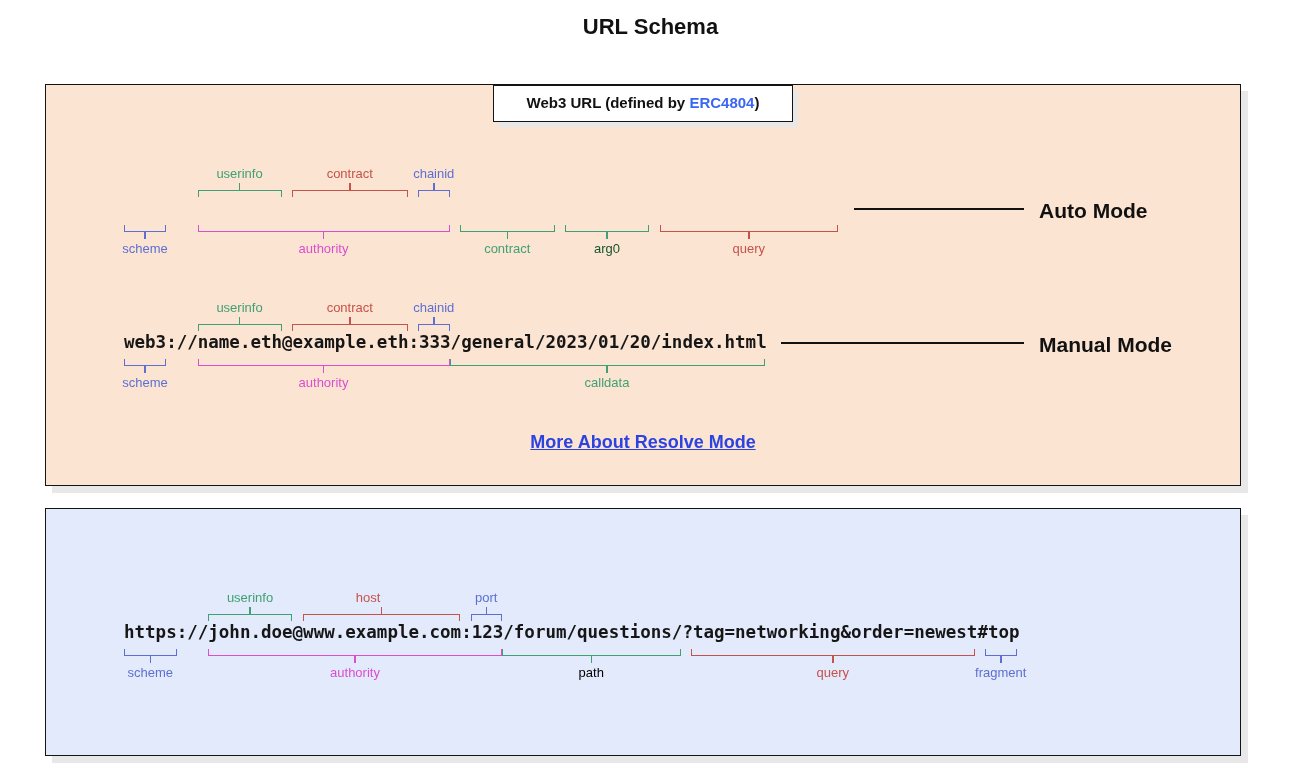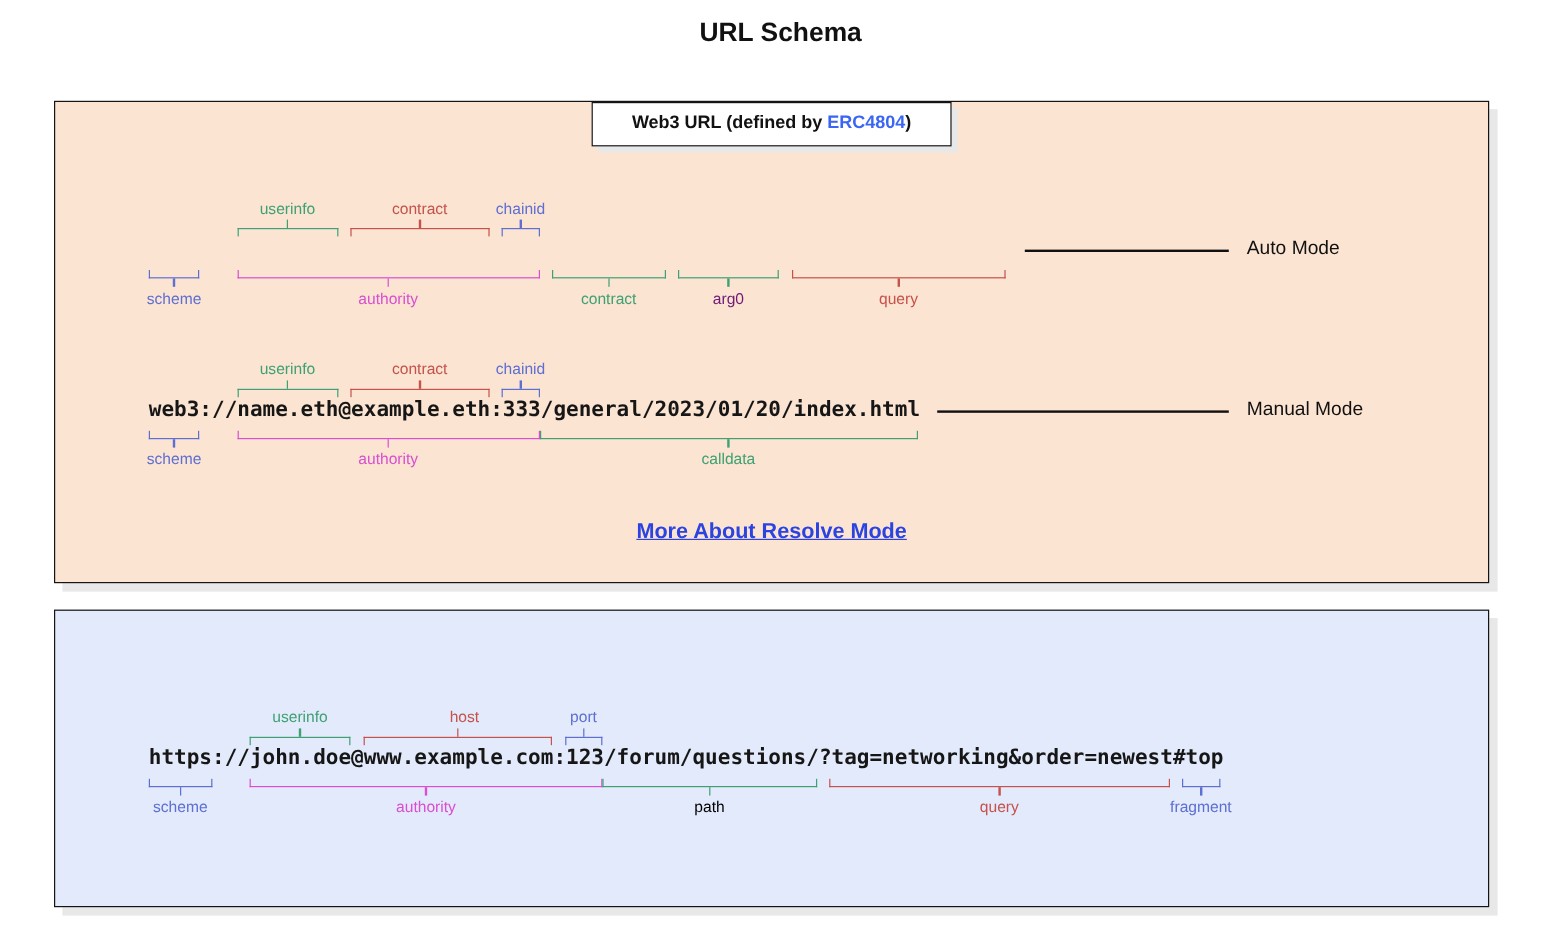--- a/index.html
+++ b/index.html
@@ -32,21 +32,21 @@
   .brace.bottom { top:60px; border-bottom:1.5px solid; border-left:1.5px solid; border-right:1.5px solid; }
   .stem { position:absolute; width:1.5px; height:7px; }
   .stem.top { top:18px; }
   .stem.bottom { top:67px; }
   .seg-label { position:absolute; font-size:13px; font-family:"Liberation Sans", sans-serif;
     white-space:nowrap; transform:translateX(-50%); }
   .seg-label.top { top:1px; }
   .seg-label.bottom { top:76px; }
 
   .mode-line { position:absolute; top:43px; height:1.5px; background:#111; }
-  .mode-label { position:absolute; top:34px; left:915px; font-size:16px; font-weight:normal;
+  .mode-label { position:absolute; top:34px; left:915px; font-size:21px; font-weight:bold;
     color:#111; font-family:"Liberation Sans", sans-serif; white-space:nowrap; }
 
   .resolve-link { position:absolute; top:347px; left:50%; transform:translateX(-50%);
     font-size:18px; font-weight:bold; text-decoration:underline; cursor:pointer; white-space:nowrap; }
 </style>
 </head>
 <body>
 
 <div class="stage">
 
@@ -69,21 +69,21 @@
           <div class="stem bottom" style="left: 20.25px; background: rgb(93, 111, 210);"></div>
           <div class="seg-label bottom" style="left: 21px; color: rgb(93, 111, 210);">scheme</div>
           <div class="brace bottom" style="left: 73.5px; width: 252px; color: rgb(217, 79, 207);"></div>
           <div class="stem bottom" style="left: 198.75px; background: rgb(217, 79, 207);"></div>
           <div class="seg-label bottom" style="left: 199.5px; color: rgb(217, 79, 207);">authority</div>
           <div class="brace bottom" style="left: 336px; width: 94.5px; color: rgb(63, 161, 115);"></div>
           <div class="stem bottom" style="left: 382.5px; background: rgb(63, 161, 115);"></div>
           <div class="seg-label bottom" style="left: 383.25px; color: rgb(63, 161, 115);">contract</div>
           <div class="brace bottom" style="left: 441px; width: 84px; color: rgb(63, 161, 115);"></div>
           <div class="stem bottom" style="left: 482.25px; background: rgb(63, 161, 115);"></div>
-          <div class="seg-label bottom" style="left: 483px; color: #701a75;">arg0</div>
+          <div class="seg-label bottom" style="left: 483px; color: #14532d;">arg0</div>
           <div class="brace bottom" style="left: 535.5px; width: 178.5px; color: rgb(197, 82, 76);"></div>
           <div class="stem bottom" style="left: 624px; background: rgb(197, 82, 76);"></div>
           <div class="seg-label bottom" style="left: 624.75px; color: rgb(197, 82, 76);">query</div>
           <div class="mode-line" style="left: 730px; width: 170px;"></div>
           <div class="mode-label">Auto Mode</div>
         </div>
         <div class="url-row" style="top: 214px;">
           <div class="url-text" style="color: rgb(22, 22, 22);">web3://name.eth@example.eth:333/general/2023/01/20/index.html</div>
           <div class="brace top" style="left: 73.5px; width: 84px; color: rgb(63, 161, 115);"></div>
           <div class="stem top" style="left: 114.75px; background: rgb(63, 161, 115);"></div>
@@ -112,21 +112,21 @@
 
   <div class="panel panel-http" style="background: rgb(227, 234, 251);">
     <div class="rows">
         <div class="url-row" style="top: 80px;">
           <div class="url-text" style="color: rgb(22, 22, 22);">https://john.doe@www.example.com:123/forum/questions/?tag=networking&amp;order=newest#top</div>
           <div class="brace top" style="left: 84px; width: 84px; color: rgb(63, 161, 115);"></div>
           <div class="stem top" style="left: 125.25px; background: rgb(63, 161, 115);"></div>
           <div class="seg-label top" style="left: 126px; color: rgb(63, 161, 115);">userinfo</div>
           <div class="brace top" style="left: 178.5px; width: 157.5px; color: rgb(197, 82, 76);"></div>
           <div class="stem top" style="left: 256.5px; background: rgb(197, 82, 76);"></div>
-          <div class="seg-label top" style="left: 263px; color: rgb(197, 82, 76);">host</div>
+          <div class="seg-label top" style="left: 244px; color: rgb(197, 82, 76);">host</div>
           <div class="brace top" style="left: 346.5px; width: 31.5px; color: rgb(93, 111, 210);"></div>
           <div class="stem top" style="left: 361.5px; background: rgb(93, 111, 210);"></div>
           <div class="seg-label top" style="left: 362.25px; color: rgb(93, 111, 210);">port</div>
           <div class="brace bottom" style="left: 0px; width: 52.5px; color: rgb(93, 111, 210);"></div>
           <div class="stem bottom" style="left: 25.5px; background: rgb(93, 111, 210);"></div>
           <div class="seg-label bottom" style="left: 26.25px; color: rgb(93, 111, 210);">scheme</div>
           <div class="brace bottom" style="left: 84px; width: 294px; color: rgb(217, 79, 207);"></div>
           <div class="stem bottom" style="left: 230.25px; background: rgb(217, 79, 207);"></div>
           <div class="seg-label bottom" style="left: 231px; color: rgb(217, 79, 207);">authority</div>
           <div class="brace bottom" style="left: 378px; width: 178.5px; color: rgb(63, 161, 115);"></div>

